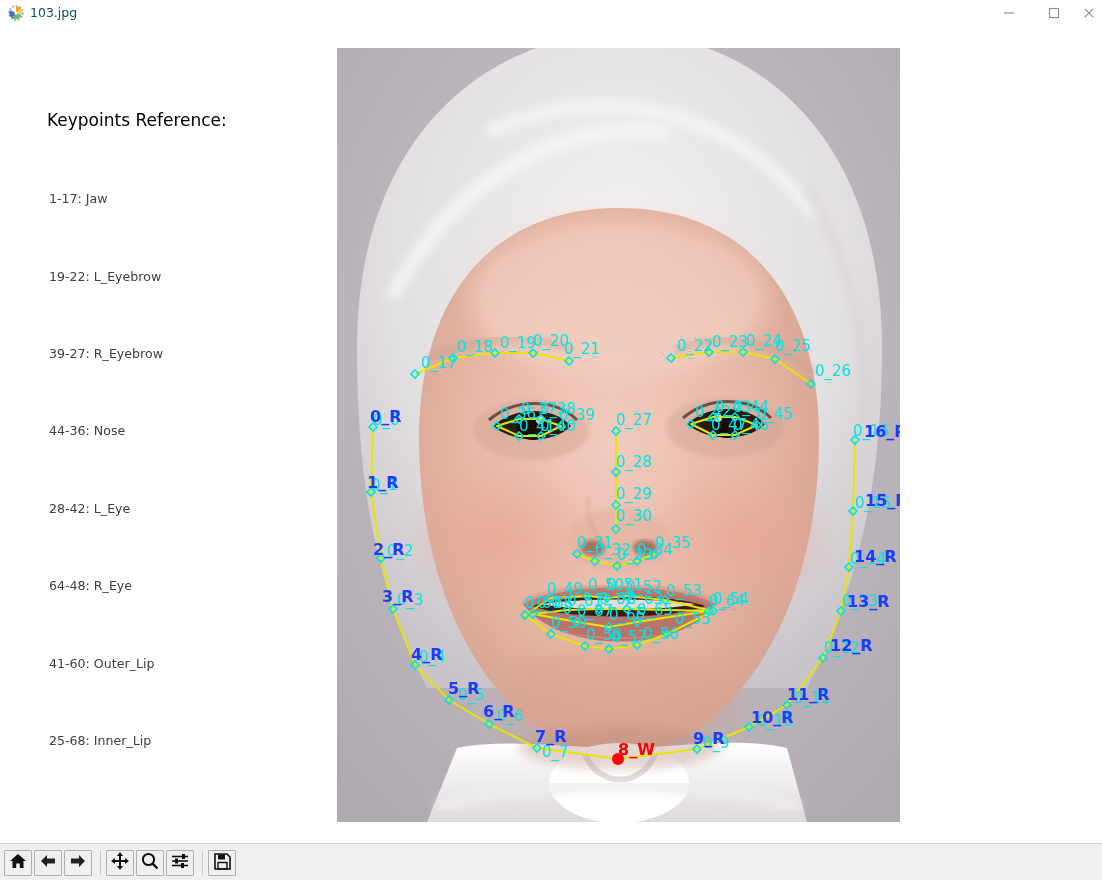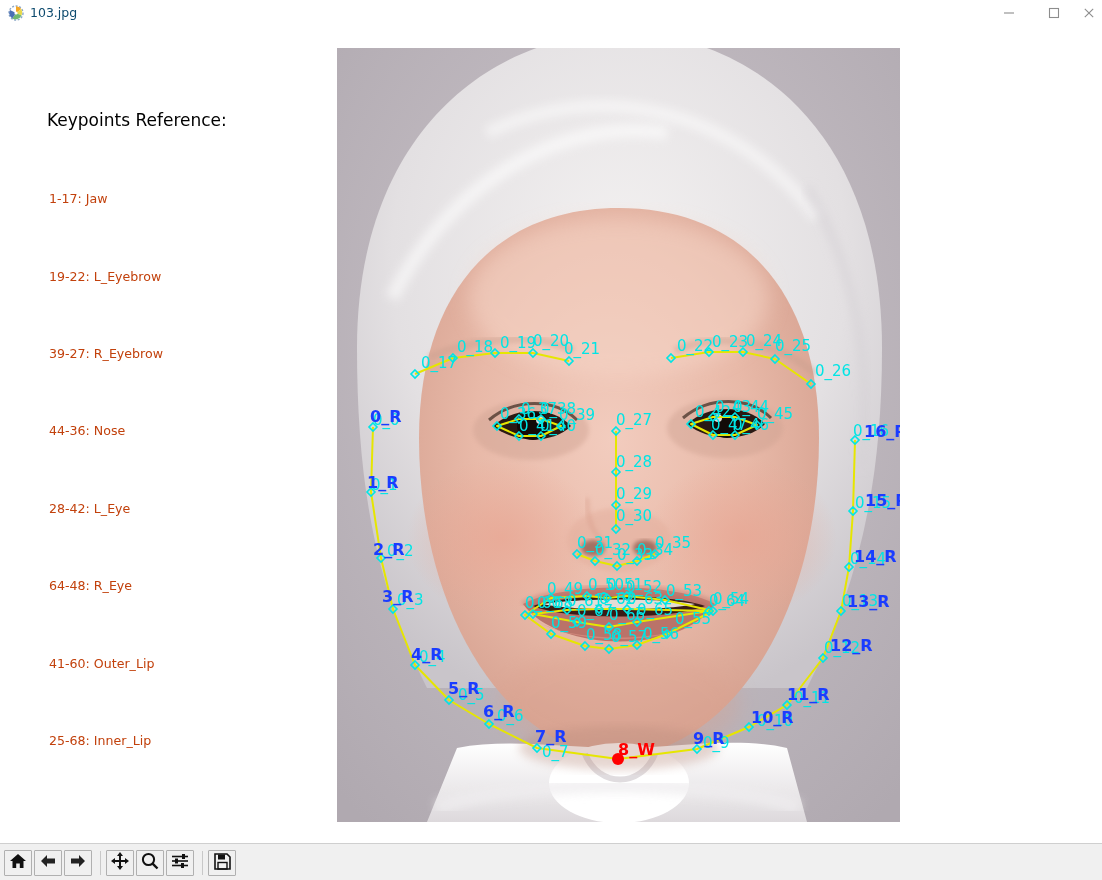--- a/index.html
+++ b/index.html
@@ -48,21 +48,21 @@
     background: #ffffff;
     margin-left: 16px;
   }
   #ref-title {
     position: absolute; left: 17px; top: 84px;
     font-size: 17px; color: #000000;
     white-space: nowrap;
   }
   .ref-item {
     position: absolute; left: 19px;
-    font-size: 12.6px; color: #c2410c;
+    font-size: 12.6px; color: #404040;
     white-space: nowrap;
   }
 
   
   #figure {
     position: absolute; left: 337px; top: 48px;
     width: 563px; height: 774px;
     overflow: hidden;
     background: #b9b2b8;
   }

